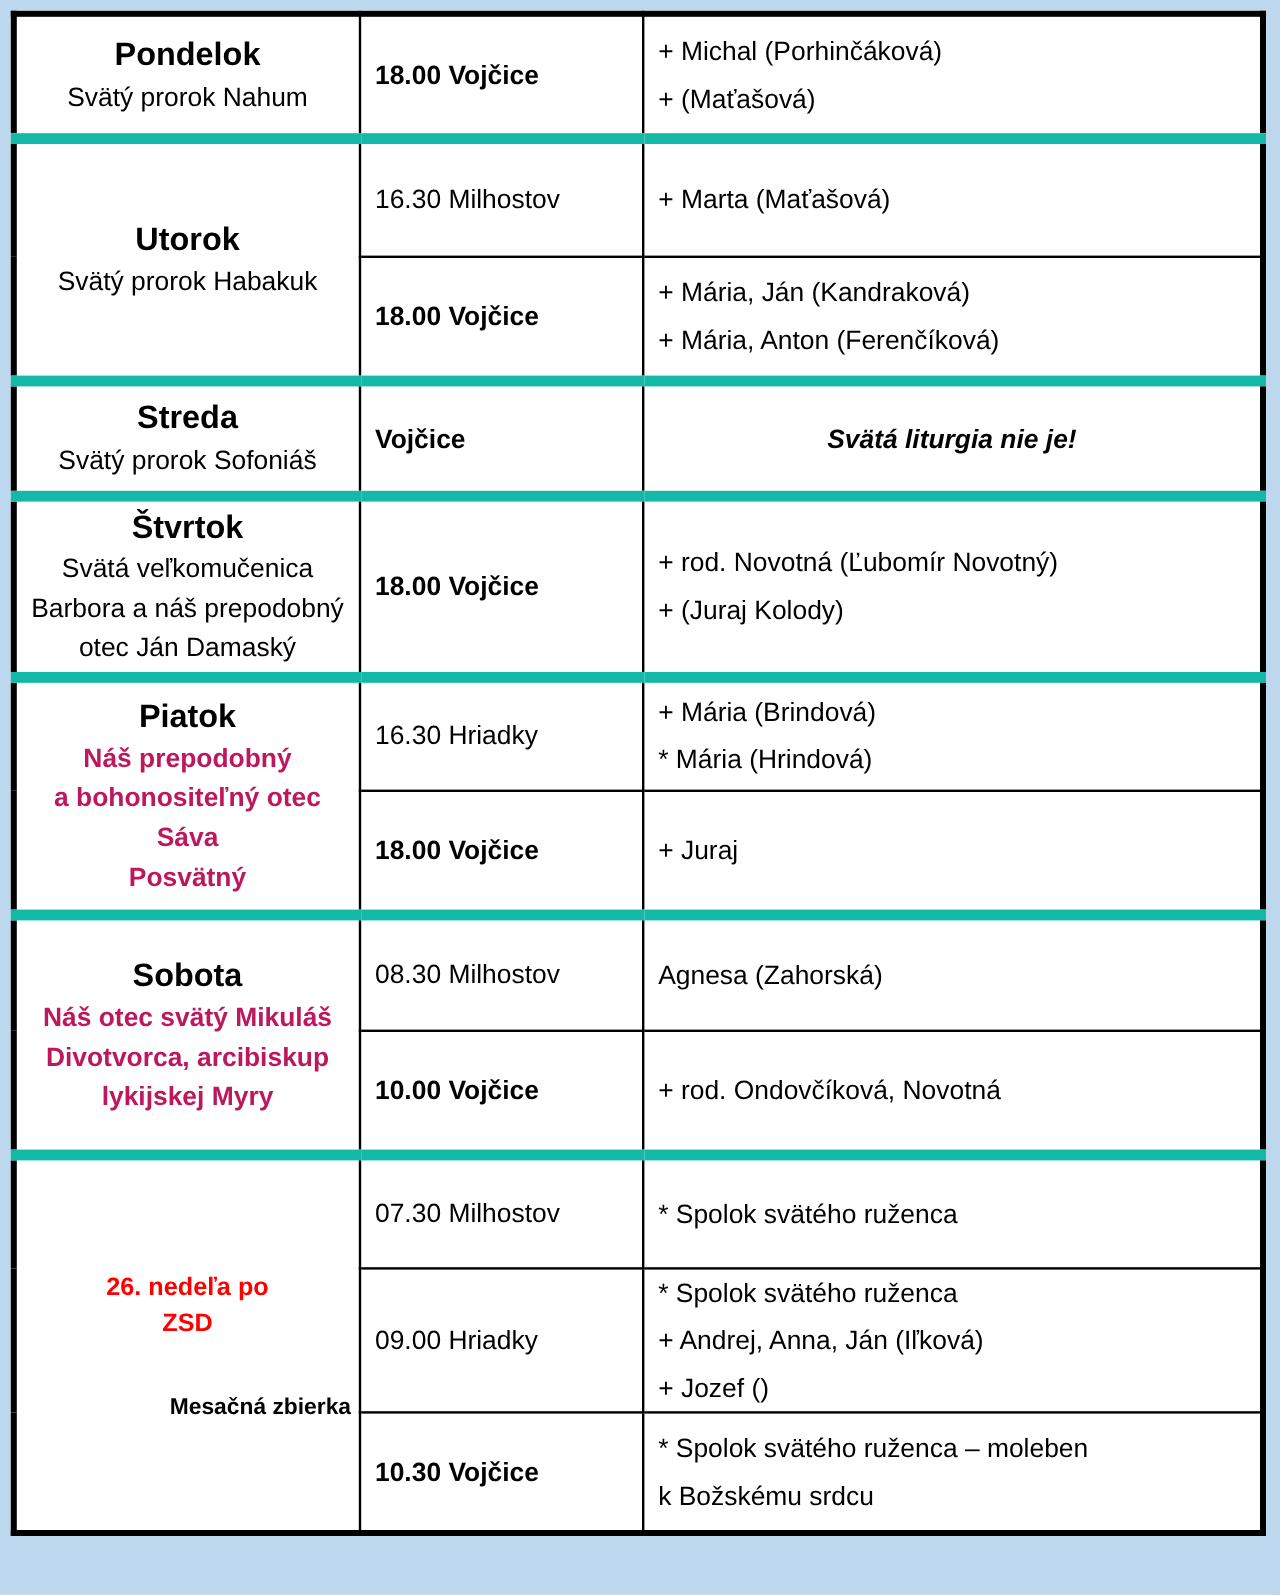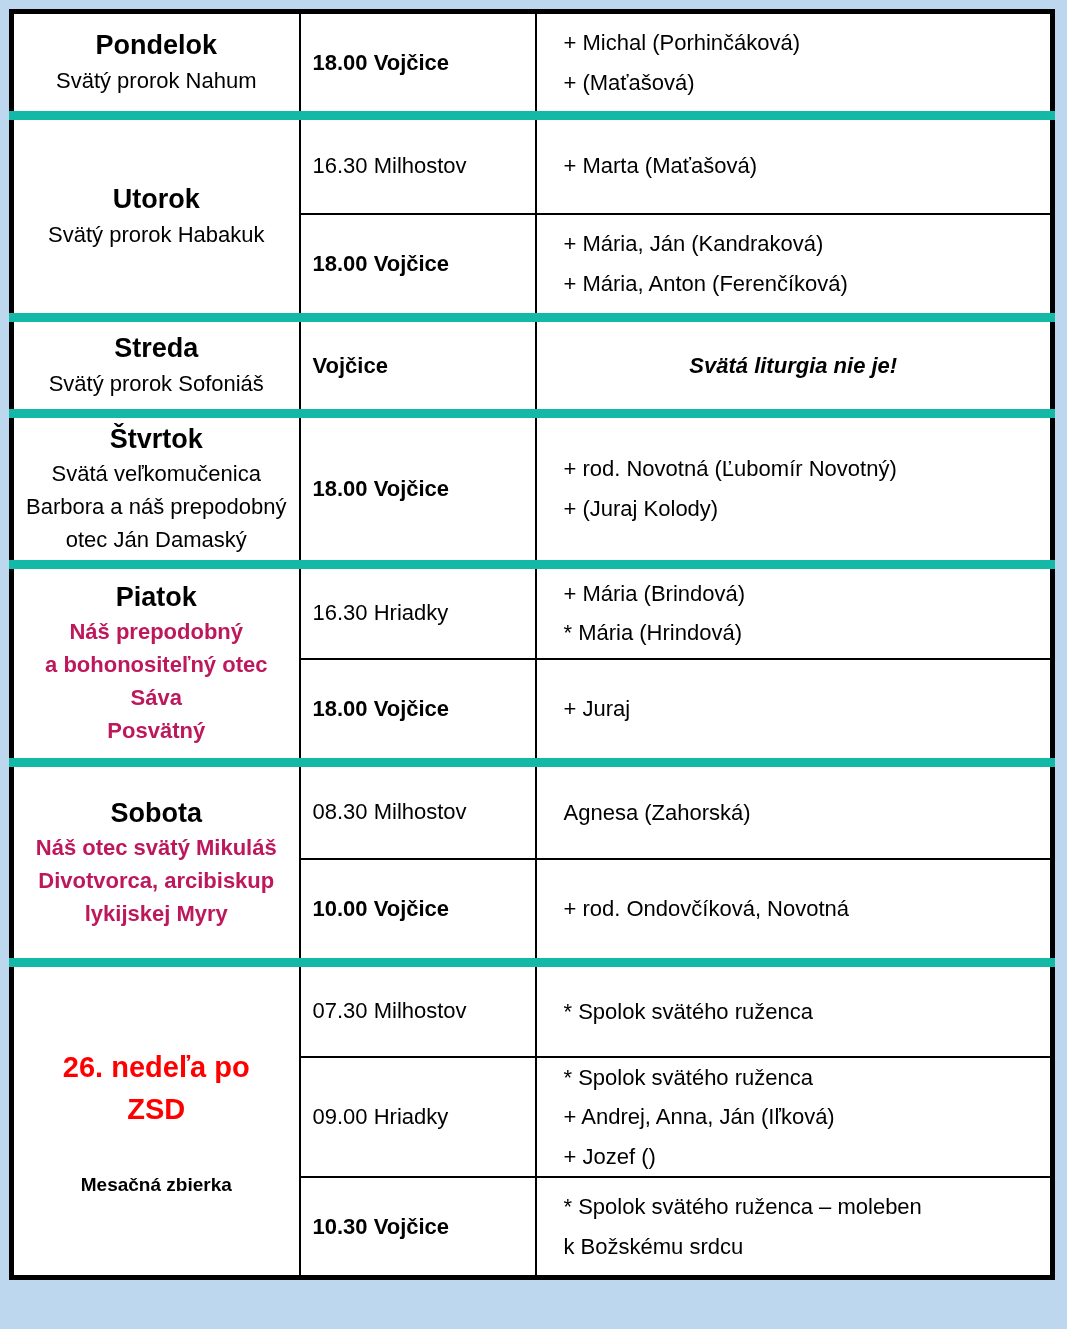--- a/index.html
+++ b/index.html
@@ -26,27 +26,27 @@
     vertical-align: middle;
     padding: 0;
     overflow: hidden;
   }
   tr.grp > td { border-top: 9px solid #14b8a6; }
 
   .day-cell { text-align: center; padding: 4px 6px; }
   .day-name { font-size: 27px; font-weight: bold; line-height: 1.3; }
   .feast { font-size: 22px; line-height: 1.5; }
   .feast-green { color: #be185d; font-weight: bold; }
-  .sun-title { color: #ff0000; font-size: 29px; font-weight: bold; line-height: 1.45; }
-  .sun-sub { font-size: 19px; font-weight: bold; margin-top: 44px; }
+  .sun-title { color: #ff0000; font-size: 21px; font-weight: bold; line-height: 1.45; }
+  .sun-sub { font-size: 19px; font-weight: bold; margin-top: 44px; text-align: right; }
 
   .time-cell { font-size: 22px; padding-left: 12px; }
   .bold { font-weight: bold; }
 
-  .int-cell { font-size: 22px; padding-left: 27px; padding-right: 8px; line-height: 1.8; }
+  .int-cell { font-size: 22px; padding-left: 12px; padding-right: 8px; line-height: 1.8; }
   .note-cell {
     font-size: 22px;
     font-weight: bold;
     font-style: italic;
     text-align: center;
     margin-left: 32px;
   }
 </style>
 </head>
 <body>

